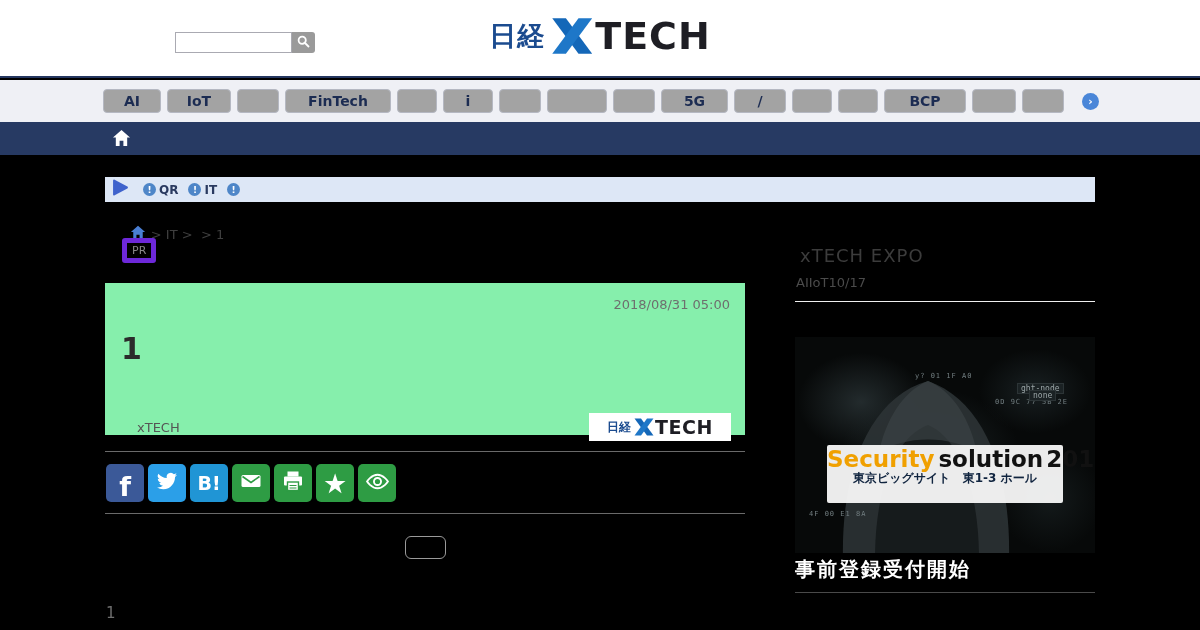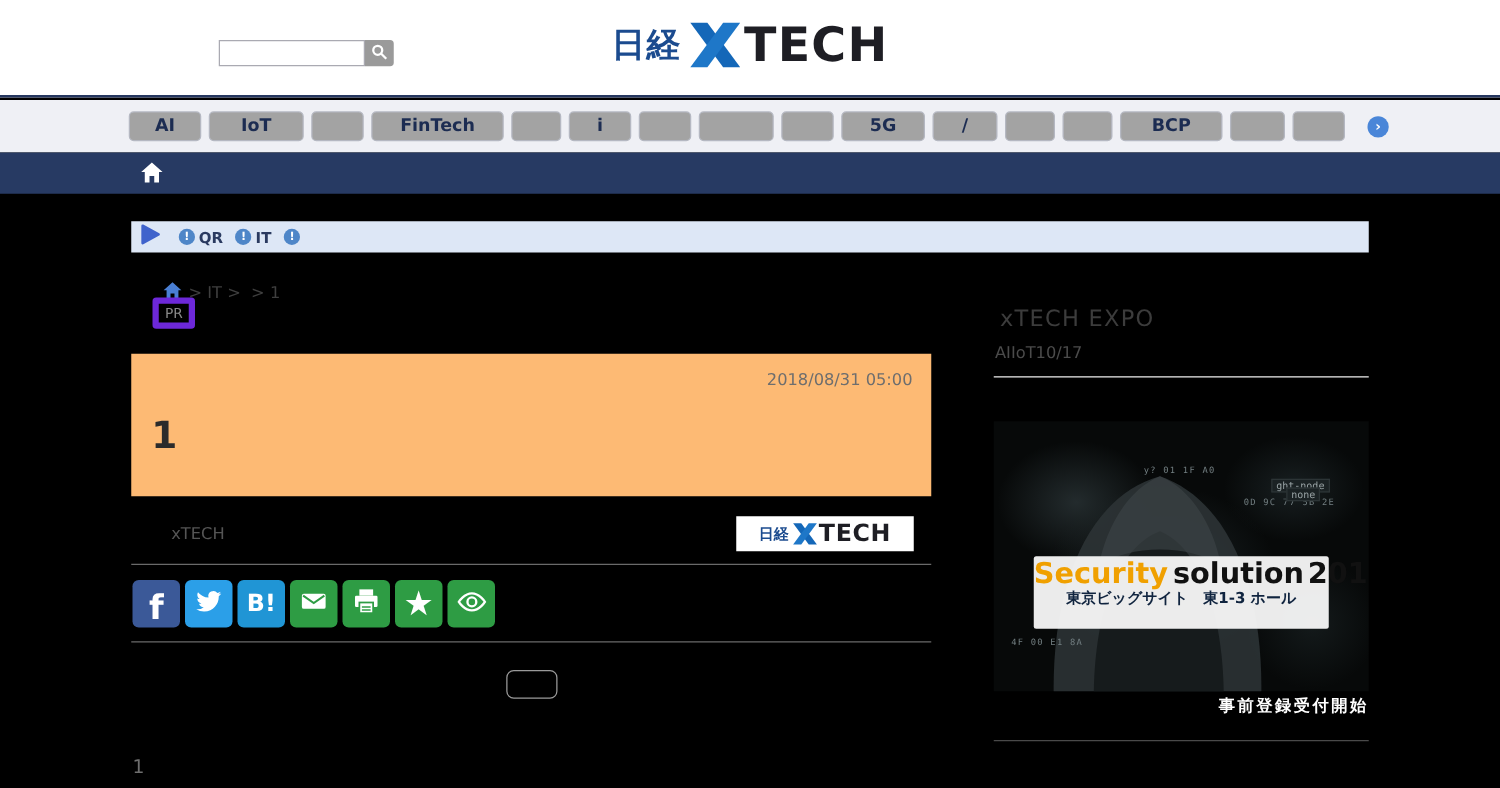--- a/index.html
+++ b/index.html
@@ -48,22 +48,22 @@
              font-weight:bold; color:#2a3a60; cursor:pointer; }
 
   
   .crumb { position:absolute; left:105px; top:210px; display:flex; align-items:center;
            font-size:13px; color:#3f3f3f; white-space:pre; }
   .crumb .home { margin-right:5px; cursor:pointer; }
   .pr-badge { position:absolute; left:122px; top:238px; border:5px solid #6d28d9;
               border-radius:3px; color:#8a8a8a; font-size:11px; padding:1px 5px; }
 
   
-  .article-box { position:absolute; left:105px; top:283px; width:640px; height:114px;
-                 background:#fdba74;text-decoration:underline; }
+  .article-box { position:absolute; left:105px; top:283px; width:640px; height:152px;
+                 background:#86efac;text-decoration:underline; }
   .article-date { position:absolute; right:15px; top:14px; font-size:13px; color:#6e6e6e; }
   .article-title { position:absolute; left:16px; top:48px; font-size:30px; font-weight:bold;
                    color:#2b2b2b; }
   .byline { position:absolute; left:137px; top:420px; font-size:13px; color:#555; }
   .mini-logo { position:absolute; left:589px; top:413px; width:142px; height:28px;
                background:#ffffff; display:flex; align-items:center; justify-content:center; }
   .mini-logo .nk { color:#1b4b8f; font-weight:bold; font-size:12px; }
   .mini-logo .tech { color:#1e1e24; font-weight:800; font-size:19px; letter-spacing:0.5px; }
   .hr1 { position:absolute; left:105px; top:451px; width:640px; height:1px; background:#6a6a6a; }
   .hr2 { position:absolute; left:105px; top:513px; width:640px; height:1px; background:#6a6a6a; }
@@ -81,22 +81,22 @@
   .empty-btn { position:absolute; left:405px; top:536px; width:41px; height:23px;
                border:1px solid #9a9a9a; border-radius:6px; background:transparent; cursor:pointer; }
   .page-num { position:absolute; left:106px; top:604px; font-size:15px; color:#6e6e6e; }
 
   
   .sb-head { position:absolute; left:800px; top:245px; font-size:18px; font-weight:normal;
              color:#3c3c3c; letter-spacing:1px; }
   .sb-sub  { position:absolute; left:796px; top:275px; font-size:13px; color:#4b4b4b; }
   .sb-hr-top { position:absolute; left:795px; top:301px; width:300px; height:1px; background:#efefef; }
   .sb-hr-bot { position:absolute; left:795px; top:592px; width:300px; height:1px; background:#4a4a4a; }
-  .sb-caption { position:absolute; left:795px; top:556px; width:300px; text-align:right;
-                font-size:13px; font-weight:bold; color:#ffffff; letter-spacing:2px; }
+  .sb-caption { position:absolute; left:795px; top:556px; width:300px; text-align:left;
+                font-size:20px; font-weight:bold; color:#ffffff; letter-spacing:2px; }
 
   .ad { position:absolute; left:795px; top:337px; width:300px; height:216px; cursor:pointer;
         background:
           radial-gradient(90px 70px at 22% 30%, #232b2d 0%, transparent 70%),
           radial-gradient(120px 90px at 45% 55%, #1c2426 0%, transparent 75%),
           radial-gradient(80px 60px at 80% 25%, #181f21 0%, transparent 70%),
           radial-gradient(70px 70px at 85% 75%, #141a1b 0%, transparent 75%),
           #070909;
         overflow:hidden; }
   .ad .hood { position:absolute; left:18px; top:6px; }
@@ -138,21 +138,21 @@
         <polygon points="1,3 14,3 39,37 26,37" fill="#1467b8"></polygon>
         <polygon points="26,3 39,3 14,37 1,37" fill="#1e77c8"></polygon>
       </svg>
       <span class="tech">TECH</span>
     </div>
   </div>
 
   <div class="tabbar">
     <div class="tabs">
       <span class="tab" style="width:58px">AI</span>
-      <span class="tab" style="width:76px">IoT</span>
+      <span class="tab" style="width:64px">IoT</span>
       <span class="tab" style="width:42px"></span>
       <span class="tab" style="width:106px">FinTech</span>
       <span class="tab" style="width:40px"></span>
       <span class="tab" style="width:50px">i</span>
       <span class="tab" style="width:42px"></span>
       <span class="tab" style="width:60px"></span>
       <span class="tab" style="width:42px"></span>
       <span class="tab" style="width:67px">5G</span>
       <span class="tab" style="width:52px">/</span>
       <span class="tab" style="width:40px"></span>

